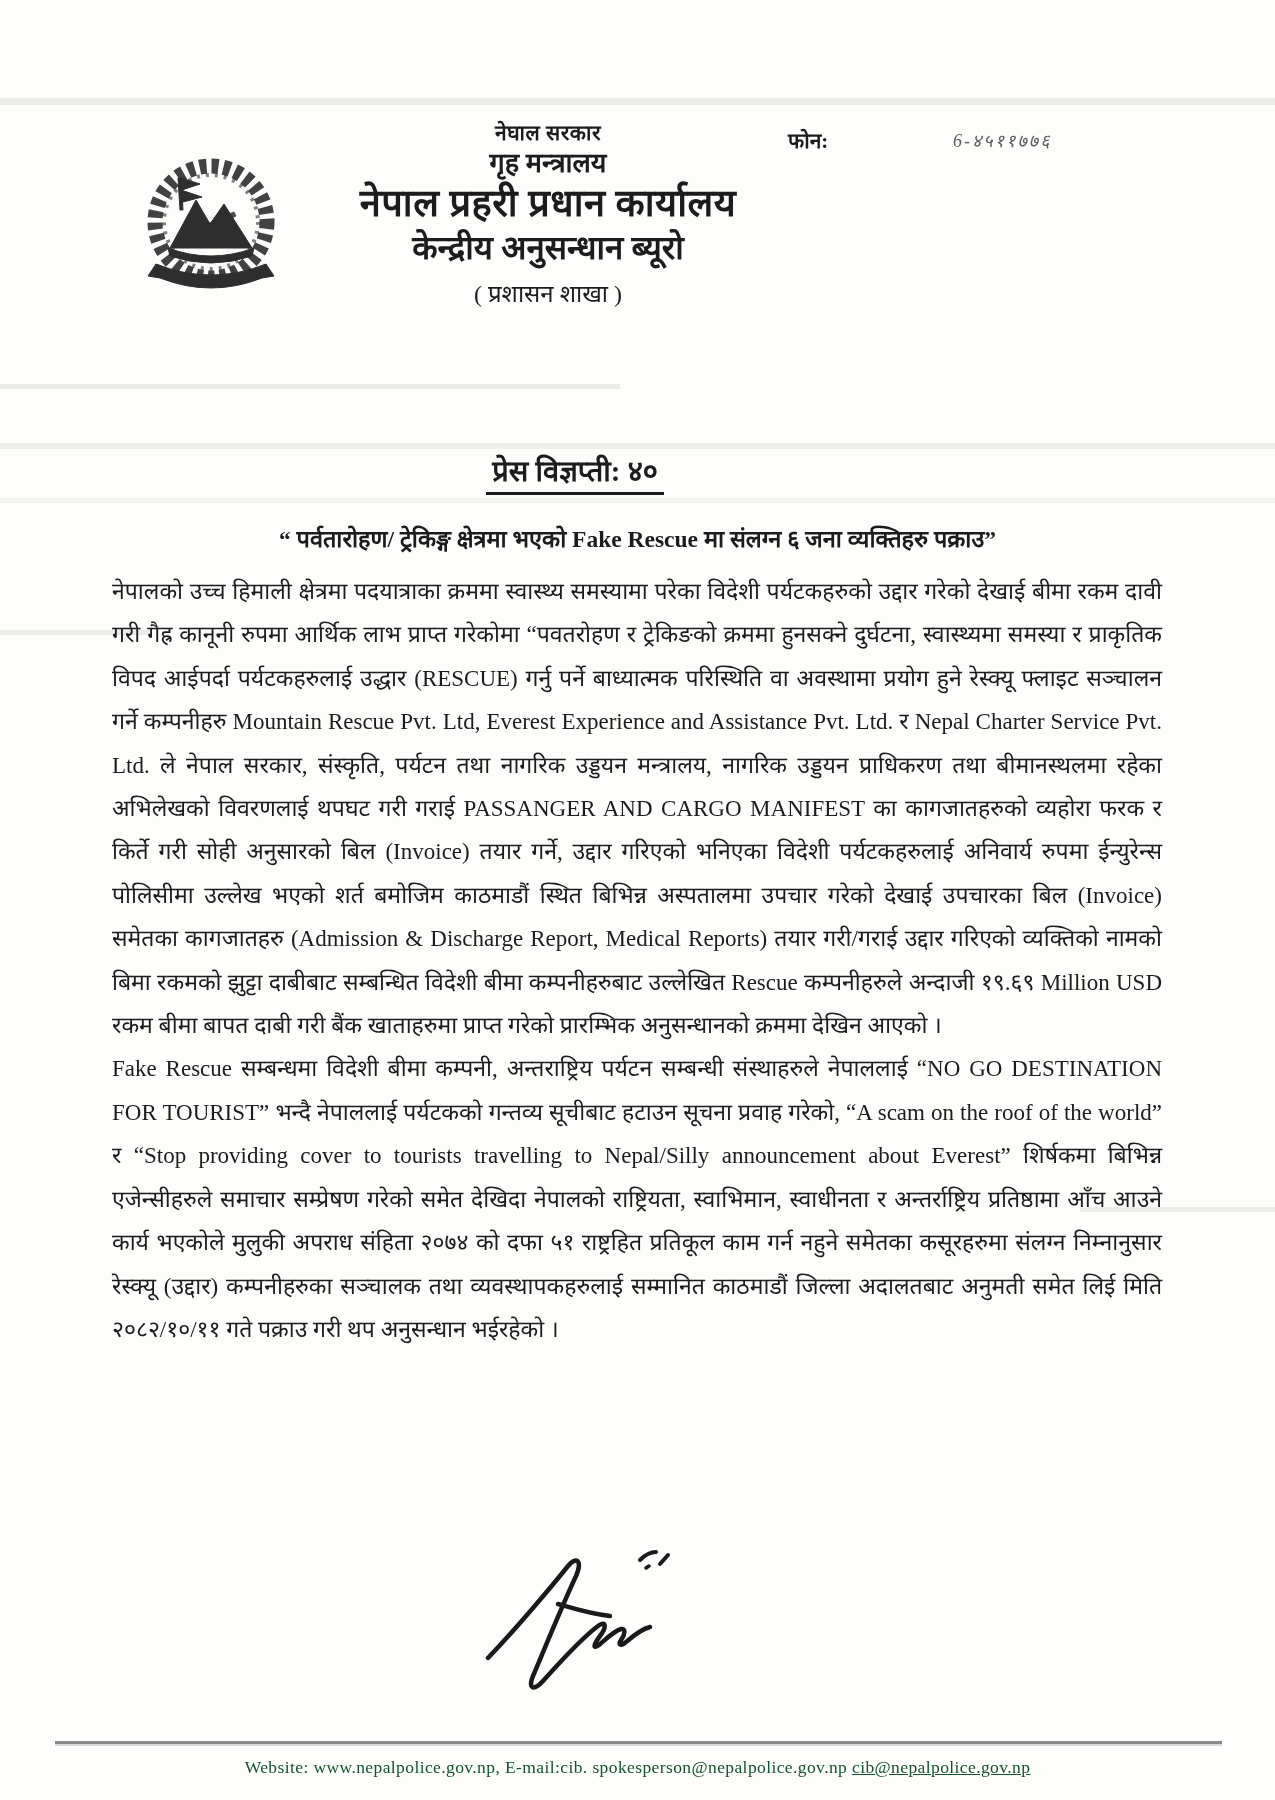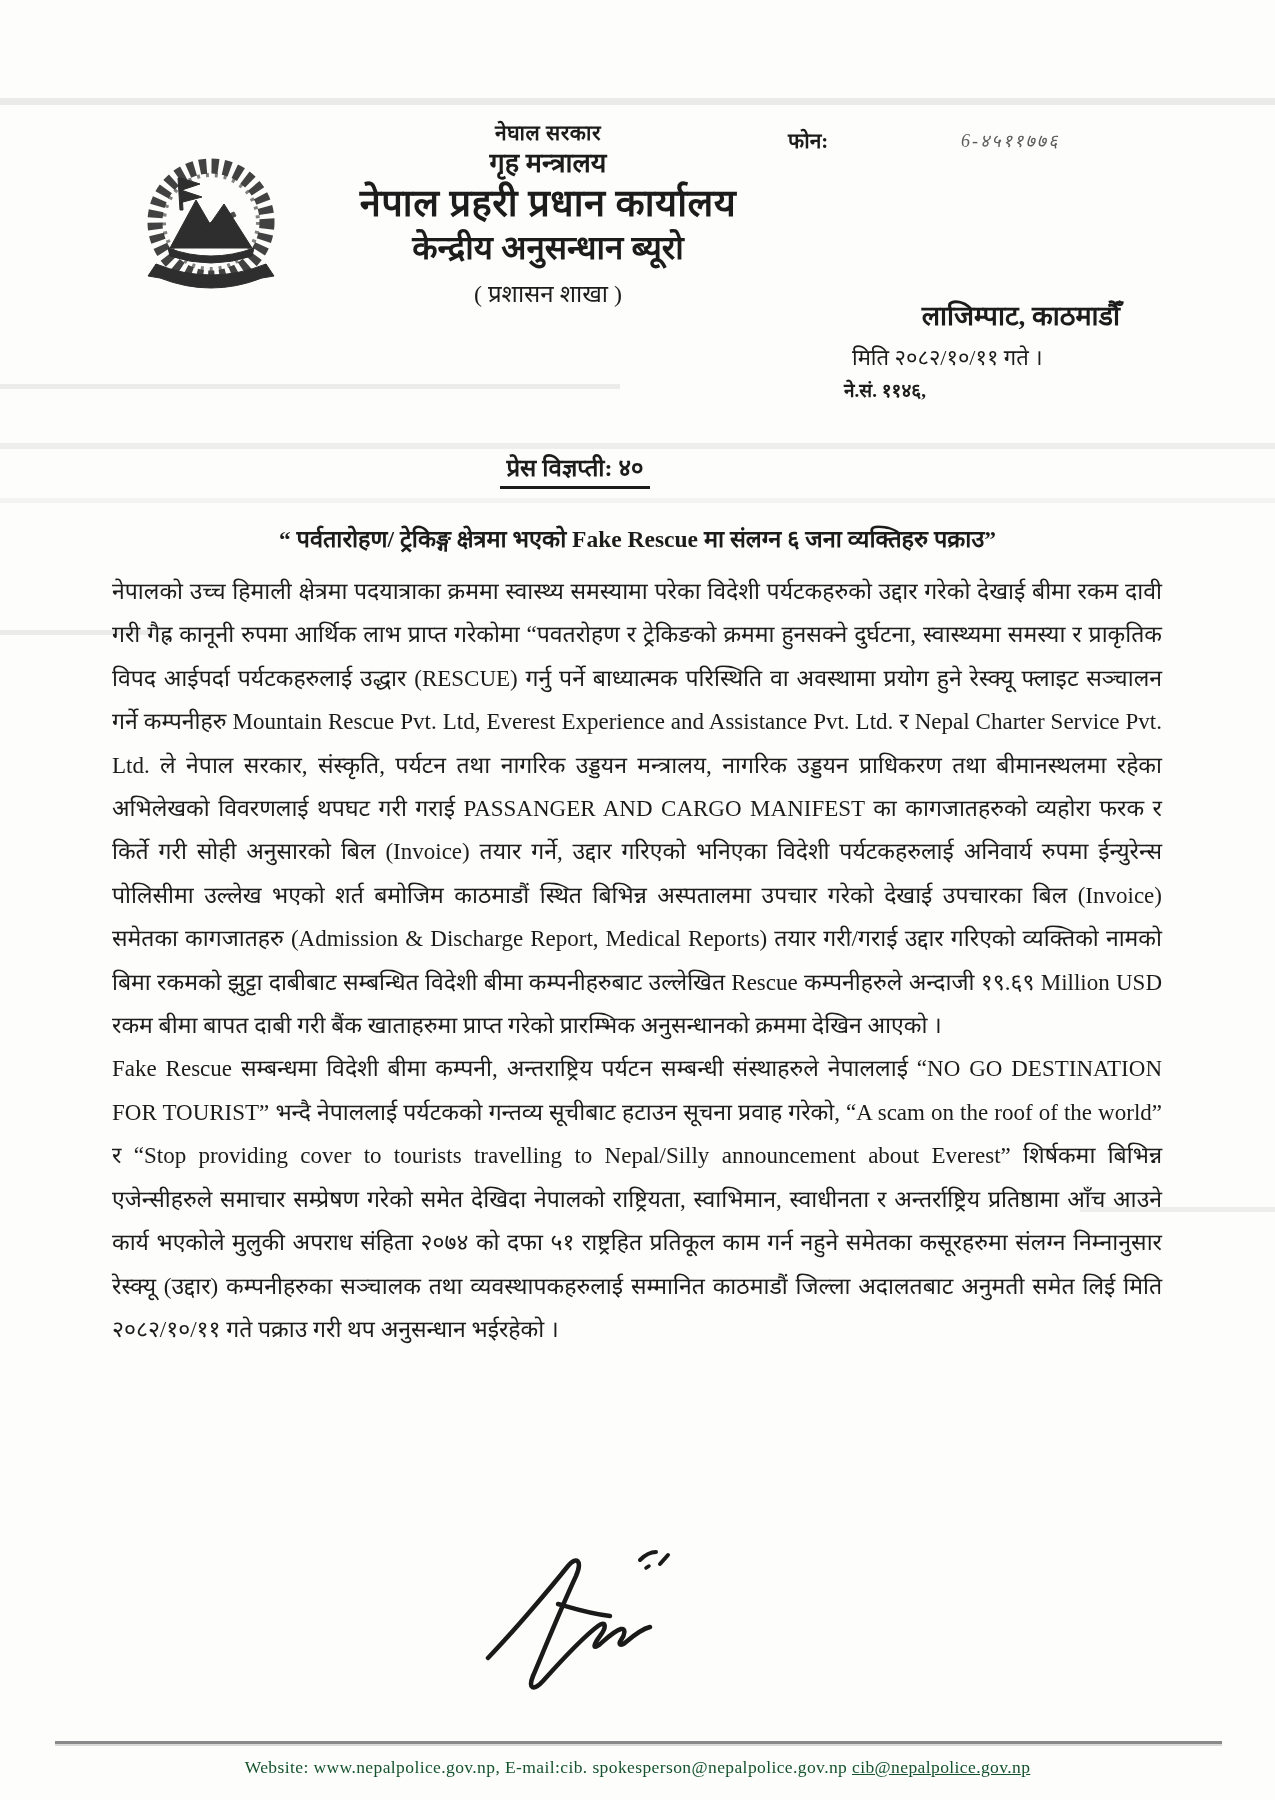--- a/index.html
+++ b/index.html
@@ -20,32 +20,32 @@
     position:absolute; left:298px; top:122px; width:500px;
     text-align:center; line-height:1.12;
   }
   .h-gov    { font-size:21px; font-weight:bold; letter-spacing:.5px; }
   .h-min    { font-size:27px; font-weight:bold; margin-top:2px; }
   .h-office { font-size:38px; font-weight:bold; margin-top:4px; letter-spacing:.5px; }
   .h-bureau { font-size:33px; font-weight:bold; margin-top:6px; }
   .h-branch { font-size:24px; margin-top:14px; font-weight:normal; }
 
   .contact { position:absolute; left:788px; top:126px; width:330px; font-size:21px; }
-  .contact-row { display:flex; margin-bottom:10px;gap:8px; }
+  .contact-row { display:flex; margin-bottom:10px; }
   .contact-label { font-weight:bold; width:165px; }
   .contact-value { color:#5d5d5d; font-size:18px; letter-spacing:2px; font-style:italic; padding-top:2px; }
 
   .addr-block { position:absolute; left:840px; top:296px; width:280px; }
   .addr-line1 { font-size:27px; font-weight:bold; text-align:right; }
   .addr-line2 { font-size:22px; margin-top:8px; padding-left:12px; }
   .addr-line3 { font-size:19px; font-weight:bold; margin-top:6px; padding-left:4px; }
 
   
   .press-title-wrap { position:absolute; left:60px; top:450px; width:1030px; text-align:center; }
-  .press-title { display:inline-block; font-size:24px; font-weight:bold; border-bottom:3px solid #1c1c1c; padding:0 6px 3px 6px; }
+  .press-title { display:inline-block; font-size:29px; font-weight:bold; border-bottom:3px solid #1c1c1c; padding:0 6px 3px 6px; }
   .headline { position:absolute; left:90px; top:522px; width:1095px; text-align:center; font-size:23.5px; font-weight:bold; }
 
   
   .body-text {
     position:absolute; left:112px; top:570px; width:1050px;
     font-size:23px; line-height:43.4px; text-align:justify;
   }
   .body-text p { margin:0; }
 
   
@@ -102,25 +102,20 @@
     <div class="h-branch">( प्रशासन शाखा )</div>
   </div>
 
   <div class="contact">
     <div class="contact-row">
       <span class="contact-label">फोन:</span>
       <span class="contact-value">6-४५११७७६</span>
     </div>
   </div>
 
-  <div class="addr-block">
-    <div class="addr-line1">लाजिम्पाट, काठमाडौँ</div>
-    <div class="addr-line2">मिति २०८२/१०/११ गते ।</div>
-    <div class="addr-line3">ने.सं. ११४६,</div>
-  </div>
 
   <div class="press-title-wrap">
     <span class="press-title">प्रेस विज्ञप्ती: ४०</span>
   </div>
 
   <div class="headline">“ पर्वतारोहण/ ट्रेकिङ्ग क्षेत्रमा भएको Fake Rescue मा संलग्न ६ जना व्यक्तिहरु पक्राउ”</div>
 
   <div class="body-text">
     <p>नेपालको उच्च हिमाली क्षेत्रमा पदयात्राका क्रममा स्वास्थ्य समस्यामा परेका विदेशी पर्यटकहरुको उद्दार गरेको देखाई बीमा रकम दावी गरी गैह्र कानूनी रुपमा आर्थिक लाभ प्राप्त गरेकोमा “पवतरोहण र ट्रेकिङको क्रममा हुनसक्ने दुर्घटना, स्वास्थ्यमा समस्या र प्राकृतिक विपद आईपर्दा पर्यटकहरुलाई उद्धार (RESCUE) गर्नु पर्ने बाध्यात्मक परिस्थिति वा अवस्थामा प्रयोग हुने रेस्क्यू फ्लाइट सञ्चालन गर्ने कम्पनीहरु Mountain Rescue Pvt. Ltd, Everest Experience and Assistance Pvt. Ltd. र Nepal Charter Service Pvt. Ltd. ले नेपाल सरकार, संस्कृति, पर्यटन तथा नागरिक उड्डयन मन्त्रालय, नागरिक उड्डयन प्राधिकरण तथा बीमानस्थलमा रहेका अभिलेखको विवरणलाई थपघट गरी गराई PASSANGER AND CARGO MANIFEST का कागजातहरुको व्यहोरा फरक र किर्ते गरी सोही अनुसारको बिल (Invoice) तयार गर्ने, उद्दार गरिएको भनिएका विदेशी पर्यटकहरुलाई अनिवार्य रुपमा ईन्युरेन्स पोलिसीमा उल्लेख भएको शर्त बमोजिम काठमाडौं स्थित बिभिन्न अस्पतालमा उपचार गरेको देखाई उपचारका बिल (Invoice) समेतका कागजातहरु (Admission &amp; Discharge Report, Medical Reports) तयार गरी/गराई उद्दार गरिएको व्यक्तिको नामको बिमा रकमको झुट्टा दाबीबाट सम्बन्धित विदेशी बीमा कम्पनीहरुबाट उल्लेखित Rescue कम्पनीहरुले अन्दाजी १९.६९ Million USD रकम बीमा बापत दाबी गरी बैंक खाताहरुमा प्राप्त गरेको प्रारम्भिक अनुसन्धानको क्रममा देखिन आएको ।</p>
     <p>Fake Rescue सम्बन्धमा विदेशी बीमा कम्पनी, अन्तराष्ट्रिय पर्यटन सम्बन्धी संस्थाहरुले नेपाललाई “NO GO DESTINATION FOR TOURIST” भन्दै नेपाललाई पर्यटकको गन्तव्य सूचीबाट हटाउन सूचना प्रवाह गरेको, “A scam on the roof of the world” र “Stop providing cover to tourists travelling to Nepal/Silly announcement about Everest” शिर्षकमा बिभिन्न एजेन्सीहरुले समाचार सम्प्रेषण गरेको समेत देखिदा नेपालको राष्ट्रियता, स्वाभिमान, स्वाधीनता र अन्तर्राष्ट्रिय प्रतिष्ठामा आँच आउने कार्य भएकोले मुलुकी अपराध संहिता २०७४ को दफा ५१ राष्ट्रहित प्रतिकूल काम गर्न नहुने समेतका कसूरहरुमा संलग्न निम्नानुसार रेस्क्यू (उद्दार) कम्पनीहरुका सञ्चालक तथा व्यवस्थापकहरुलाई सम्मानित काठमाडौं जिल्ला अदालतबाट अनुमती समेत लिई मिति २०८२/१०/११ गते पक्राउ गरी थप अनुसन्धान भईरहेको ।</p>

